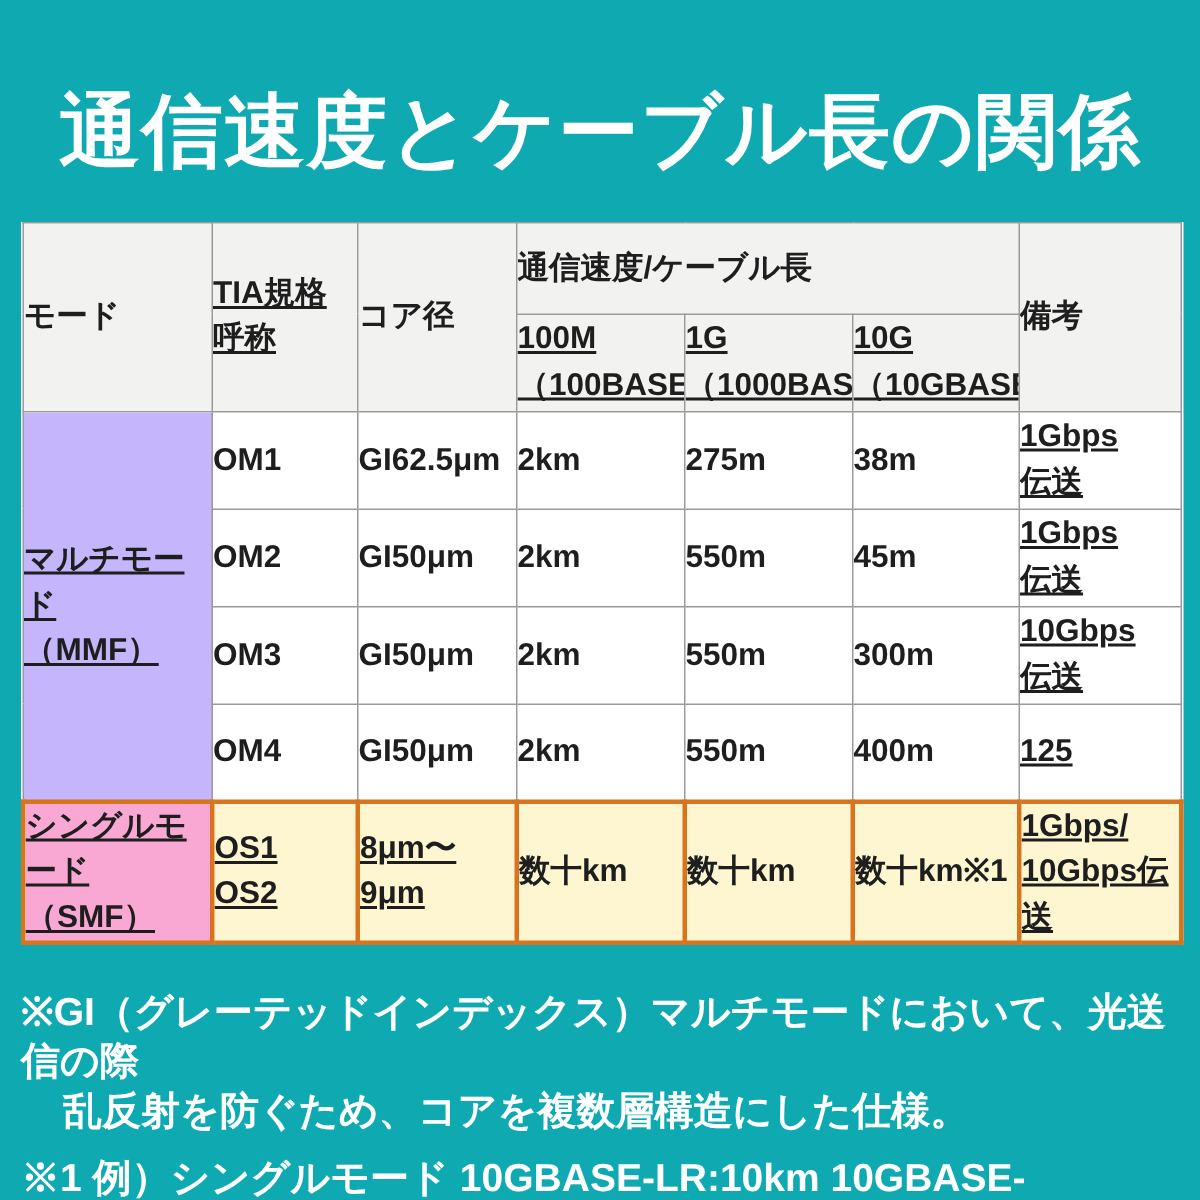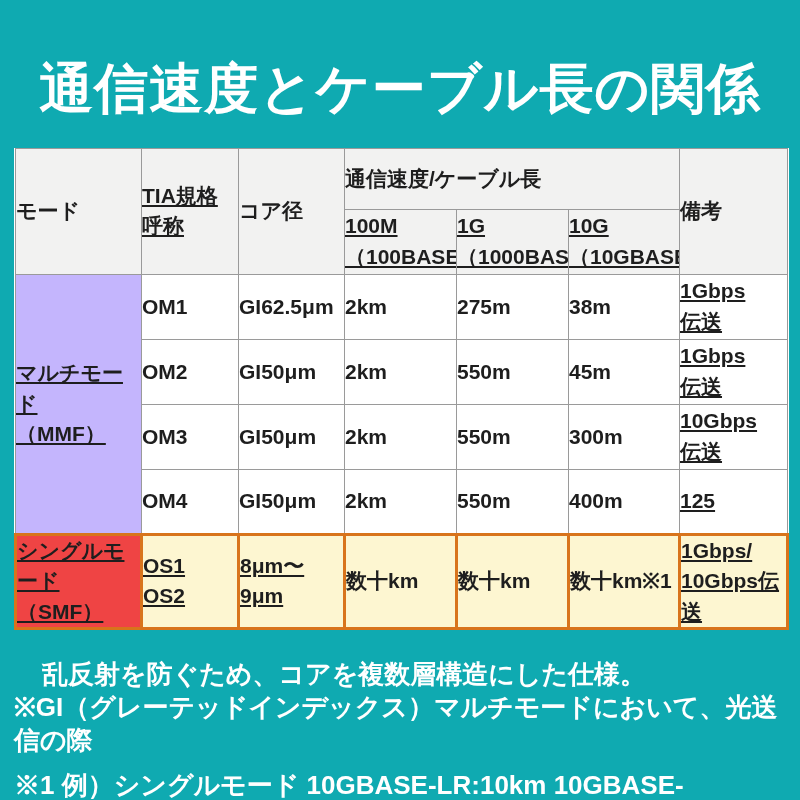--- a/index.html
+++ b/index.html
@@ -43,21 +43,21 @@
   table.spec thead th { background: #f2f2f1; }
   tr.hdr-top th { height: 60px; }
   tr.hdr-sub th { height: 64px; }
   tbody tr { height: 65px; }
   td.side-label { background: #c4b5fd; }
   .two-line span { display: block; text-decoration: underline; }
   tr.smf td {
     border: 3px solid #d8741c;
     background: #fdf6d1;
   }
-  tr.smf td.side-label { background: #ef4444; }
+  tr.smf td.side-label { background: #f9a8d4; }
   .notes {
     color: #ffffff;
     font-weight: bold;
     font-size: 26px;
     line-height: 1.26;
     margin: 28px 12px 0 14px;
   }
   .notes p { margin: 0; }
   .notes p + p { margin-top: 13px; }
   .notes .line { display: block; }
@@ -172,17 +172,17 @@
       <td class="two-line">
         <span>1Gbps/</span>
         <span>10Gbps伝送</span>
       </td>
     </tr>
   </tbody>
 </table>
 
 <div class="notes">
   <p>
+    <span class="line">※GI（グレーテッドインデックス）マルチモードにおいて、光送信の際</span>
     <span class="line indent">乱反射を防ぐため、コアを複数層構造にした仕様。</span>
-    <span class="line">※GI（グレーテッドインデックス）マルチモードにおいて、光送信の際</span>
   </p>
   <p>※1 例）シングルモード 10GBASE-LR:10km 10GBASE-ZR:80km</p>
 </div>
 
 </body></html>

